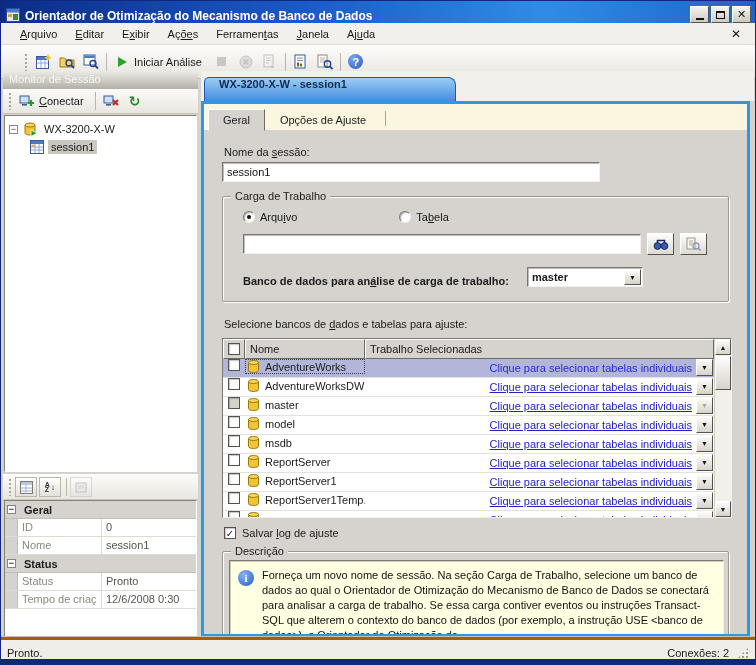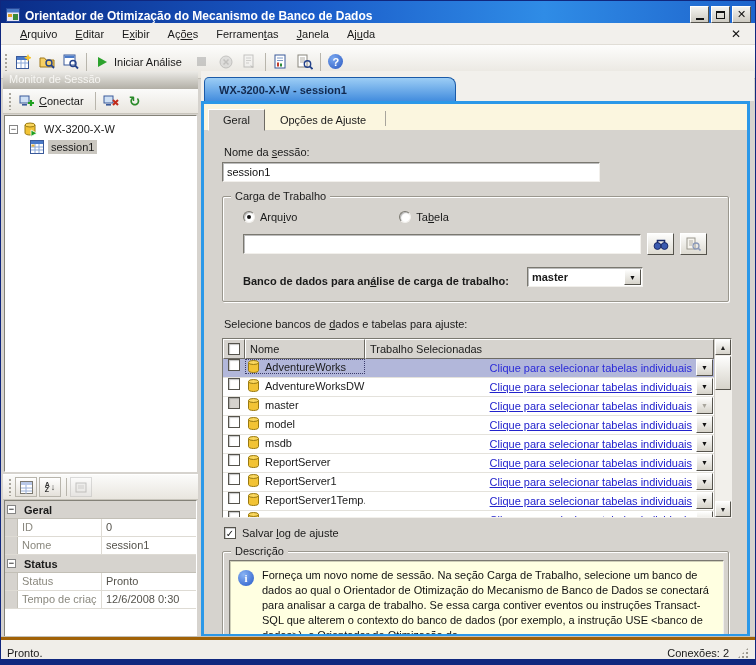--- a/index.html
+++ b/index.html
@@ -22,21 +22,21 @@
   .menubar { position:absolute; left:0; top:22px; right:0; height:22px; background:#f2f0ec;
     display:flex; align-items:center; padding:0 6px 0 10px; border-bottom:1px solid #e0ddd6; }
   .menu-items { display:flex; flex:1; }
   .menuitem { padding:3px 9px; cursor:default; }
   .mn { text-decoration:underline; }
   .menubar-close { font-weight:bold; font-size:12px; padding:0 8px; color:#111; }
 
   
   .toolbar { position:absolute; left:0; top:44px; right:0; height:34px;
     background:linear-gradient(#fdfdfc,#e7e4dd); border-bottom:1px solid #c4c1b8;
-    display:flex; align-items:center; padding-left:0;text-align:center; }
+    display:flex; align-items:center; padding-left:20px;text-align:center; }
   .grip { width:4px; height:18px; margin:0 3px;
     background-image:radial-gradient(#a8a59c 1px,transparent 1.2px); background-size:4px 4px; }
   .tbtn { height:22px; min-width:24px; display:flex; align-items:center; justify-content:center; gap:4px; padding:0 3px; border:1px solid transparent; }
   .tbtn.lbl { padding-right:7px; }
   .tsep { width:1px; height:18px; background:#b8b5ac; margin:0 3px; }
   .dis { opacity:.45; filter:grayscale(100%); }
   .icon16 { width:16px; height:16px; display:inline-flex; align-items:center; justify-content:center; }
   .play-tri { width:0; height:0; border-left:9px solid #2ca22c; border-top:5.5px solid transparent; border-bottom:5.5px solid transparent; }
   .stop-sq { width:9px; height:9px; background:#9a978e; }
   .help-circ { width:15px; height:15px; border-radius:50%; background:radial-gradient(circle at 35% 30%,#7aa8f0,#2a58c0); color:#fff; font-weight:bold; font-size:11px; display:flex; align-items:center; justify-content:center; }
@@ -62,21 +62,21 @@
   .pgcat b { margin-left:4px; }
   .pgrow { display:flex; height:18px; border-bottom:1px solid #dedbd4; align-items:stretch; }
   .pgg { width:13px; background:#d6d3ce; border-right:1px solid #c2bfb6; flex:none; }
   .pgk { width:84px; padding:2px 4px; color:#8a887e; border-right:1px solid #dedbd4; white-space:nowrap; overflow:hidden; flex:none; }
   .pgv { flex:1; padding:2px 4px; color:#55534c; white-space:nowrap; overflow:hidden; }
 
   
   .docstrip { position:absolute; left:200px; top:70px; right:1px; height:30px; background:#f2f0ec; }
   .doctab { position:absolute; left:203px; top:76px; height:25px; min-width:252px; padding:0 22px 0 14px;
     background:linear-gradient(#9ccdf5,#3f8add); border:1px solid #1a5aa8; border-bottom:none; border-radius:5px 8px 0 0;
-    display:flex; align-items:center; font-weight:bold; color:#12294e; }
+    display:flex; font-weight:bold; color:#12294e; }
   .bluepanel { position:absolute; left:200px; top:100px; right:5px; bottom:27px; border:3px solid #2b98e8; background:#d6d3ce; overflow:hidden; }
 
   .subtabs { height:26px; background:#fbf6df; display:flex; align-items:flex-end; padding-left:4px; }
   .subtab { padding:4px 14px; margin-right:1px; }
   .subtab.active { background:#d6d3ce; border:1px solid; border-color:#fff #6d6a63 transparent #fff; position:relative; top:1px; }
   .subtab-sep { width:1px; height:15px; background:#a8a59c; margin:0 4px 4px 4px; }
 
   .content { padding:12px 18px 0 18px; }
   .fieldlabel { margin:4px 0 4px 2px; }
   .tb-input { display:block; width:378px; height:20px; background:#fff; border:1px solid; border-color:#7a7870 #f2f0ec #f2f0ec #7a7870; box-shadow:inset 1px 1px 0 rgba(64,64,64,.35); padding:2px 4px; font:inherit; color:#111; }

